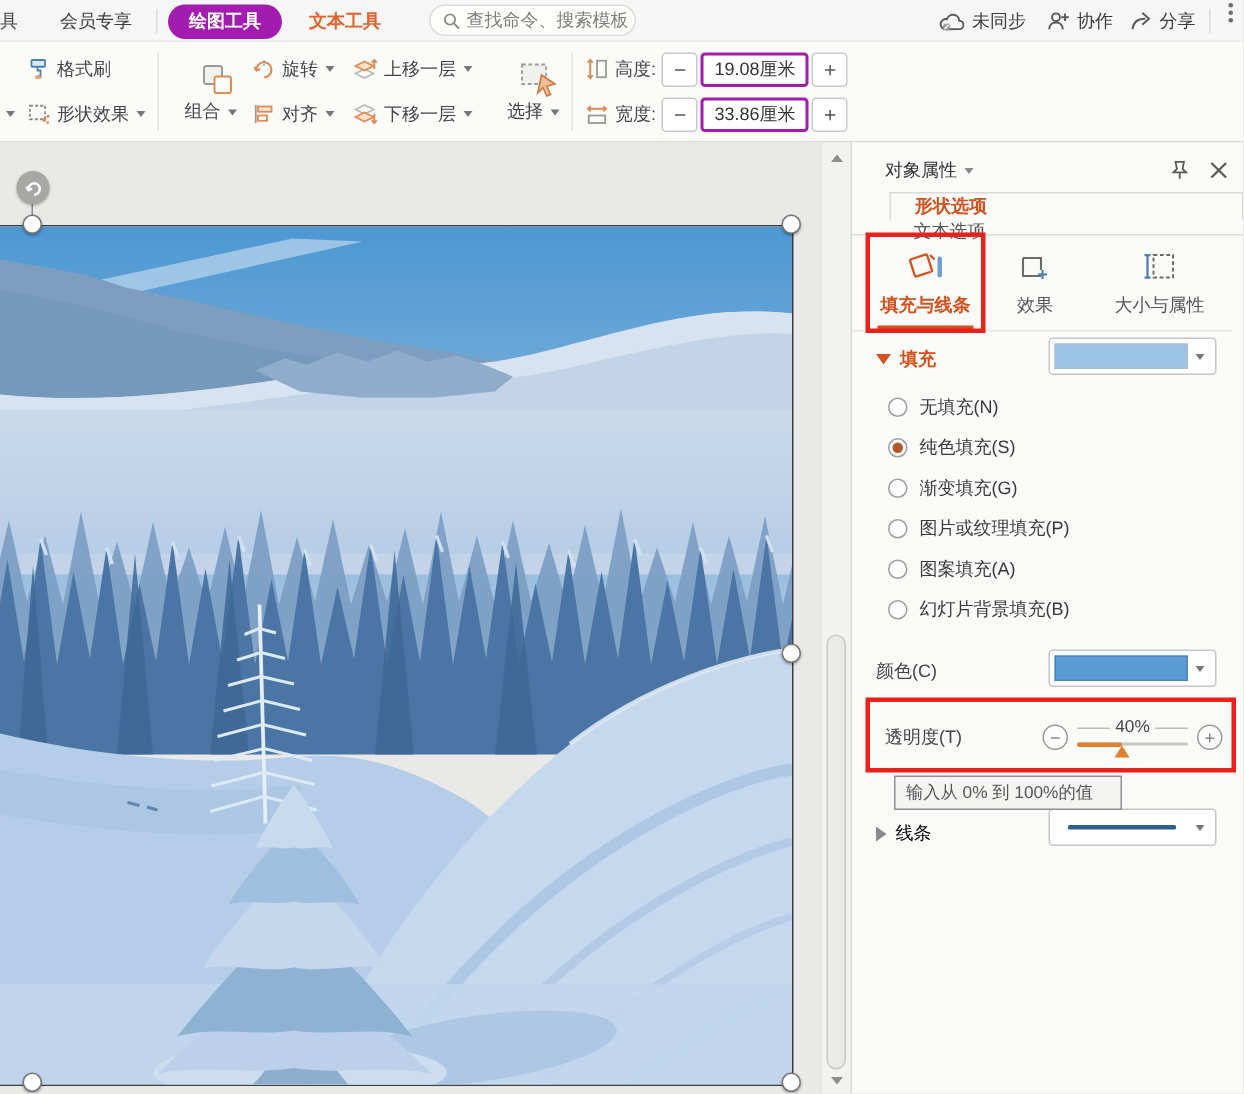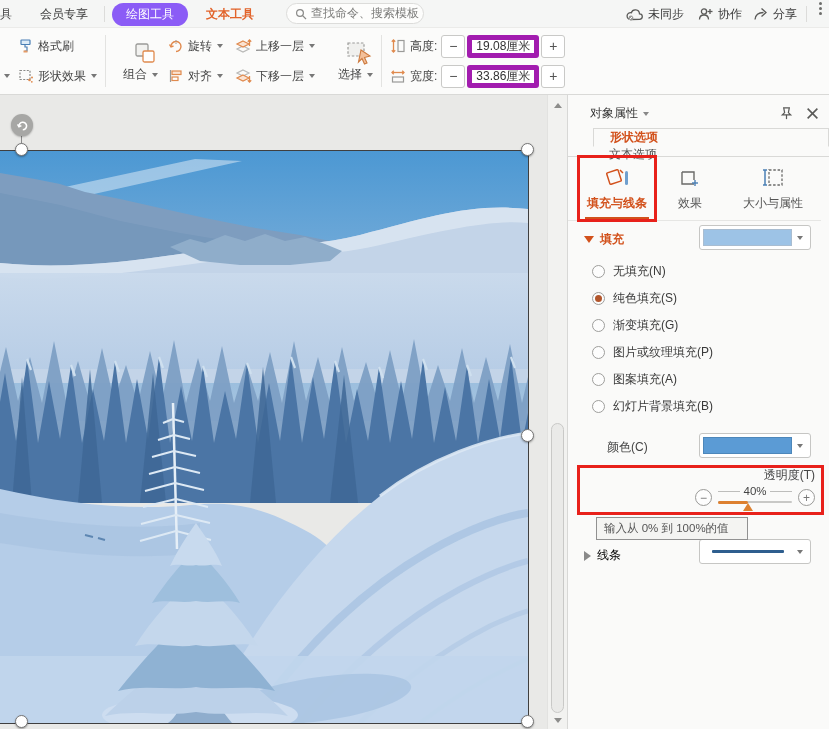--- a/index.html
+++ b/index.html
@@ -6,39 +6,39 @@
   html,body { width:829px; height:729px; overflow:hidden; }
   body { font-family:"Liberation Sans","DejaVu Sans",sans-serif; font-size:12px; color:#3a3a3a; background:#e9e9e7; }
   #root { position:relative; width:829px; height:729px; }
 
   
   .titlebar { position:absolute; left:0; top:0; width:829px; height:28px; background:#f5f6f5; border-bottom:1px solid #ebebe9; }
   .tb-abs { position:absolute; top:0; height:28px; display:flex; align-items:center; white-space:nowrap; }
   .partial-tab { left:0; width:14px; overflow:hidden; color:#444; }
   .menu-item { color:#3c3c3c; cursor:default;text-align:right; }
   .vsep { position:absolute; top:6px; width:1px; height:16px; background:#dcdcda; }
-  .pill { background:#8b5cf6; color:#fff; font-weight:normal; border-radius:12px; padding:3px 14px; }
+  .pill { background:#a21caf; color:#fff; font-weight:bold; border-radius:12px; padding:3px 14px; }
   .texttool { color:#e2632a; font-weight:bold; }
   .searchbox { left:286px; width:138px; height:21px; top:3px; border:1px solid #dcdcda; background:#fdfdfc; border-radius:11px; display:flex; align-items:center; padding:0 8px; color:#7d7d7b; }
   .searchbox svg { margin-right:4px; flex:none; }
   .tb-right { display:flex; align-items:center; gap:5px; color:#3c3c3c; }
   .kebab { display:flex; flex-direction:column; gap:2px; padding:2px 4px; }
   .kebab i { width:3px; height:3px; border-radius:50%; background:#6d6d6b; }
 
   
   .toolbar { position:absolute; left:0; top:28px; width:829px; height:67px; background:#fbfbfa; border-bottom:1px solid #d9d9d7; display:flex; align-items:stretch; padding:3px 0 3px 0; }
   .tb-col { display:flex; flex-direction:column; justify-content:space-around; }
   .tb-row { display:flex; align-items:center; gap:4px; height:28px; color:#444; white-space:nowrap; }
   .tb-stack { display:flex; flex-direction:column; align-items:flex-end; justify-content:center; gap:1px; color:#444; }
   .tb-div { width:1px; background:#e3e3e1; margin:4px 8px; }
   .dd-arrow { width:0; height:0; border-left:3.5px solid transparent; border-right:3.5px solid transparent; border-top:4px solid #777; margin-left:1px; }
   .cutarrow { margin-left:2px; }
   .stp { display:flex; align-items:center; gap:2px; }
   .stp .sbtn { width:24px; height:23px; border:1px solid #c9c9c7; border-radius:3px; background:#fff; display:flex; align-items:center; justify-content:center; color:#555; font-size:14px; }
-  .stp .sval { width:72px; height:23px; border:5px solid #a21caf; border-radius:3px; background:#fff; display:flex; align-items:center; justify-content:center; color:#333; }
+  .stp .sval { width:72px; height:23px; border:2px solid #a21caf; border-radius:3px; background:#fff; display:flex; align-items:center; justify-content:center; color:#333; }
   .ticon { flex:none; display:inline-flex; }
 
   
   .main { position:absolute; left:0; top:95px; width:829px; height:634px;text-decoration:underline; }
   .canvas { position:absolute; left:0; top:0; width:547px; height:634px; background:#e9e9e7; overflow:hidden; }
   .slide { position:absolute; left:0; top:55px; width:529px; height:574px; border-top:1px solid #3f3f3f; border-right:1px solid #3f3f3f; border-bottom:1px solid #3f3f3f; }
   .slide svg { display:block; }
   .hdl { position:absolute; width:13px; height:13px; border-radius:50%; background:#fff; border:1px solid #767676; box-shadow:0 1px 2px rgba(0,0,0,.35); z-index:5; }
   .rot { position:absolute; left:11px; top:19px; width:22px; height:22px; border-radius:50%; background:#a7a7a5; display:flex; align-items:center; justify-content:center; z-index:5; box-shadow:0 1px 2px rgba(0,0,0,.3); }
   .rot-stem { position:absolute; left:21px; top:41px; width:1px; height:9px; background:#8a8a8a; z-index:4; }
@@ -81,22 +81,22 @@
   .dd-color { left:131px; top:338px; }
   .dd-line { left:131px; top:444px; }
   .dd-line .lprev { flex:1; display:flex; align-items:center; justify-content:center; }
   .dd-line .lprev i { width:72px; height:3px; background:#2e5e8e; border-radius:1px; }
 
   .radios { position:absolute; left:24px; top:163px; display:flex; flex-direction:column; }
   .radio-row { display:flex; align-items:center; height:27px; gap:8px; color:#3a3a3a; }
   .rdot { width:13px; height:13px; border-radius:50%; border:1px solid #9e9e9c; background:#fdfdfd; position:relative; flex:none; }
   .radio-row.sel .rdot::after { content:""; position:absolute; left:2px; top:2px; width:7px; height:7px; border-radius:50%; background:#b2562c; }
 
-  .lbl-color { left:39px; top:344px; color:#444; }
-  .transp-row { position:absolute; left:22px; right:14px; top:372px; height:49px; display:flex; align-items:flex-end;flex-direction:column; }
+  .lbl-color { left:16px; top:344px; color:#444; }
+  .transp-row { position:absolute; left:22px; right:14px; top:372px; height:49px; display:flex; align-items:center; }
   .transp-row .tlabel { color:#444; }
   .slider-grp { margin-left:auto; display:flex; align-items:center; gap:6px; }
   .cbtn { width:17px; height:17px; border-radius:50%; border:1px solid #9a9a98; background:#fdfdfd; color:#777; display:flex; align-items:center; justify-content:center; font-size:12px; line-height:1; }
   .trackcol { width:74px; display:flex; flex-direction:column; }
   .vallab { display:flex; align-items:center; gap:3px; color:#444; font-size:11.5px; height:14px; }
   .vallab i { flex:1; height:1px; background:#bdbdbb; }
   .trackrow { position:relative; height:13px; }
   .track { position:absolute; left:0; right:0; top:3px; height:2px; background:#c8c8c6; border-radius:1px; }
   .track-fill { position:absolute; left:0; top:2.5px; width:40%; height:3px; background:#dd8030; border-radius:2px; }
   .thumb { position:absolute; left:calc(40% - 5px); top:5px; width:0; height:0; border-left:5px solid transparent; border-right:5px solid transparent; border-bottom:8px solid #dd8030; }

